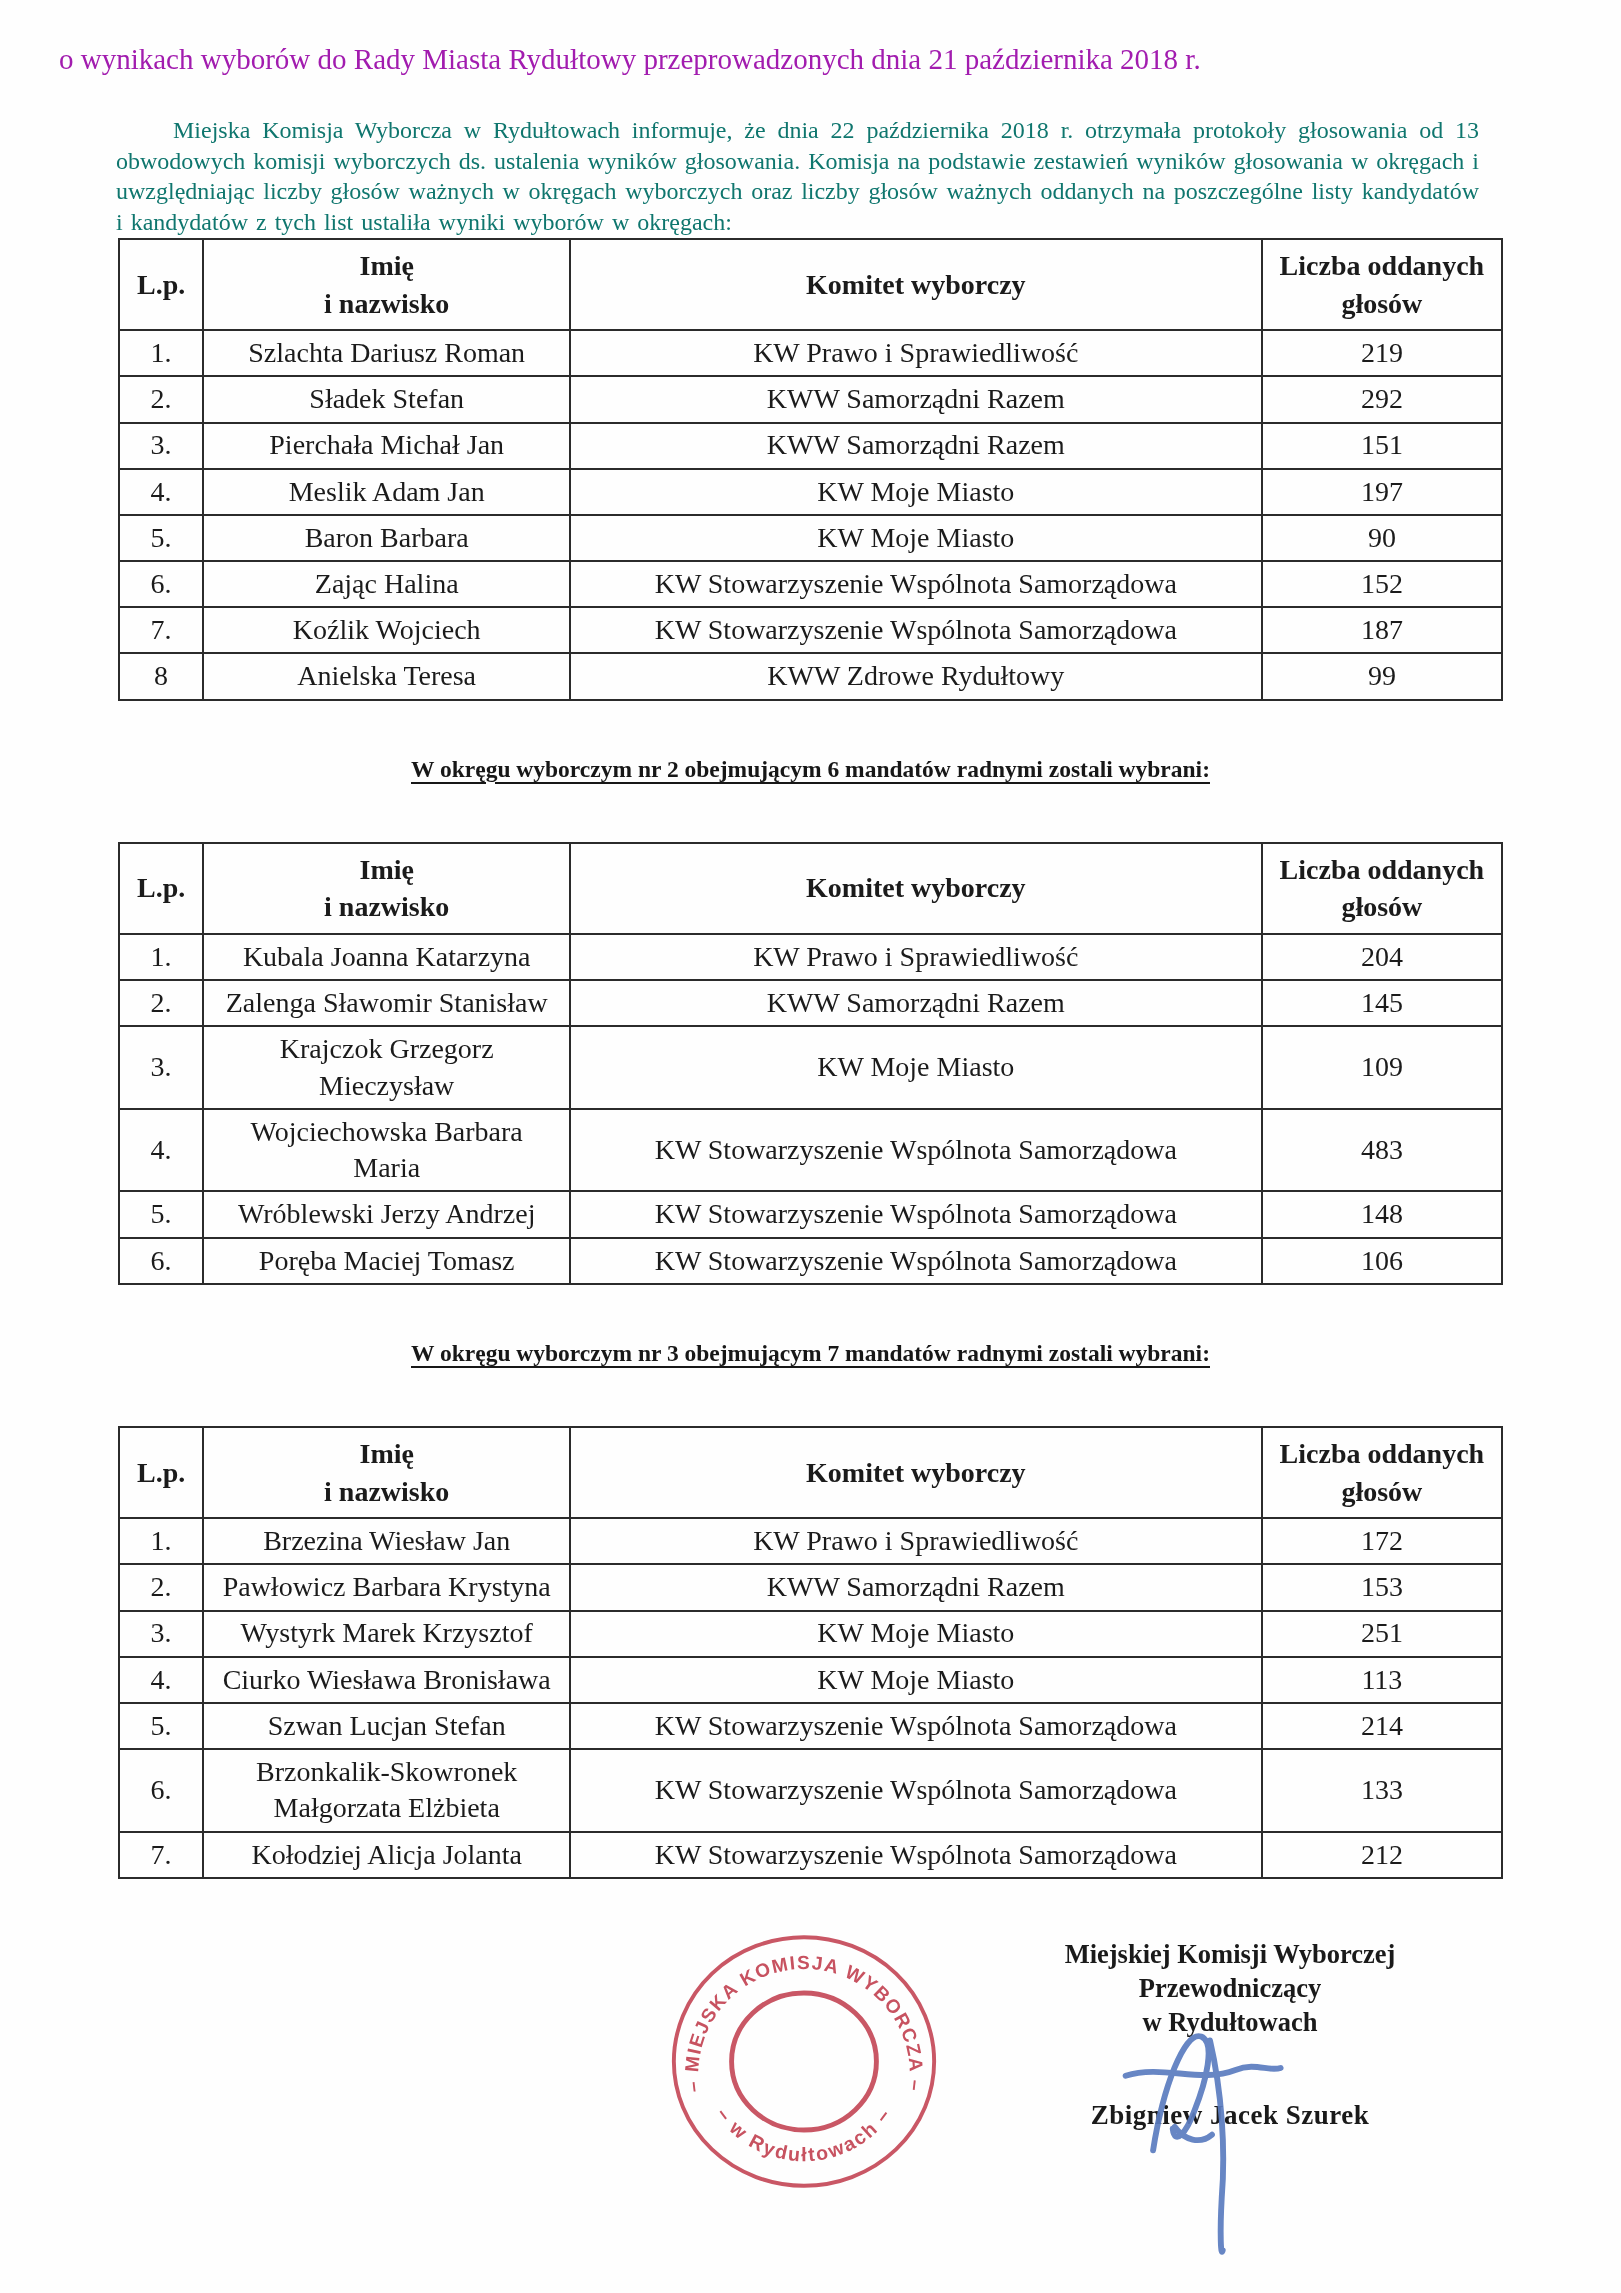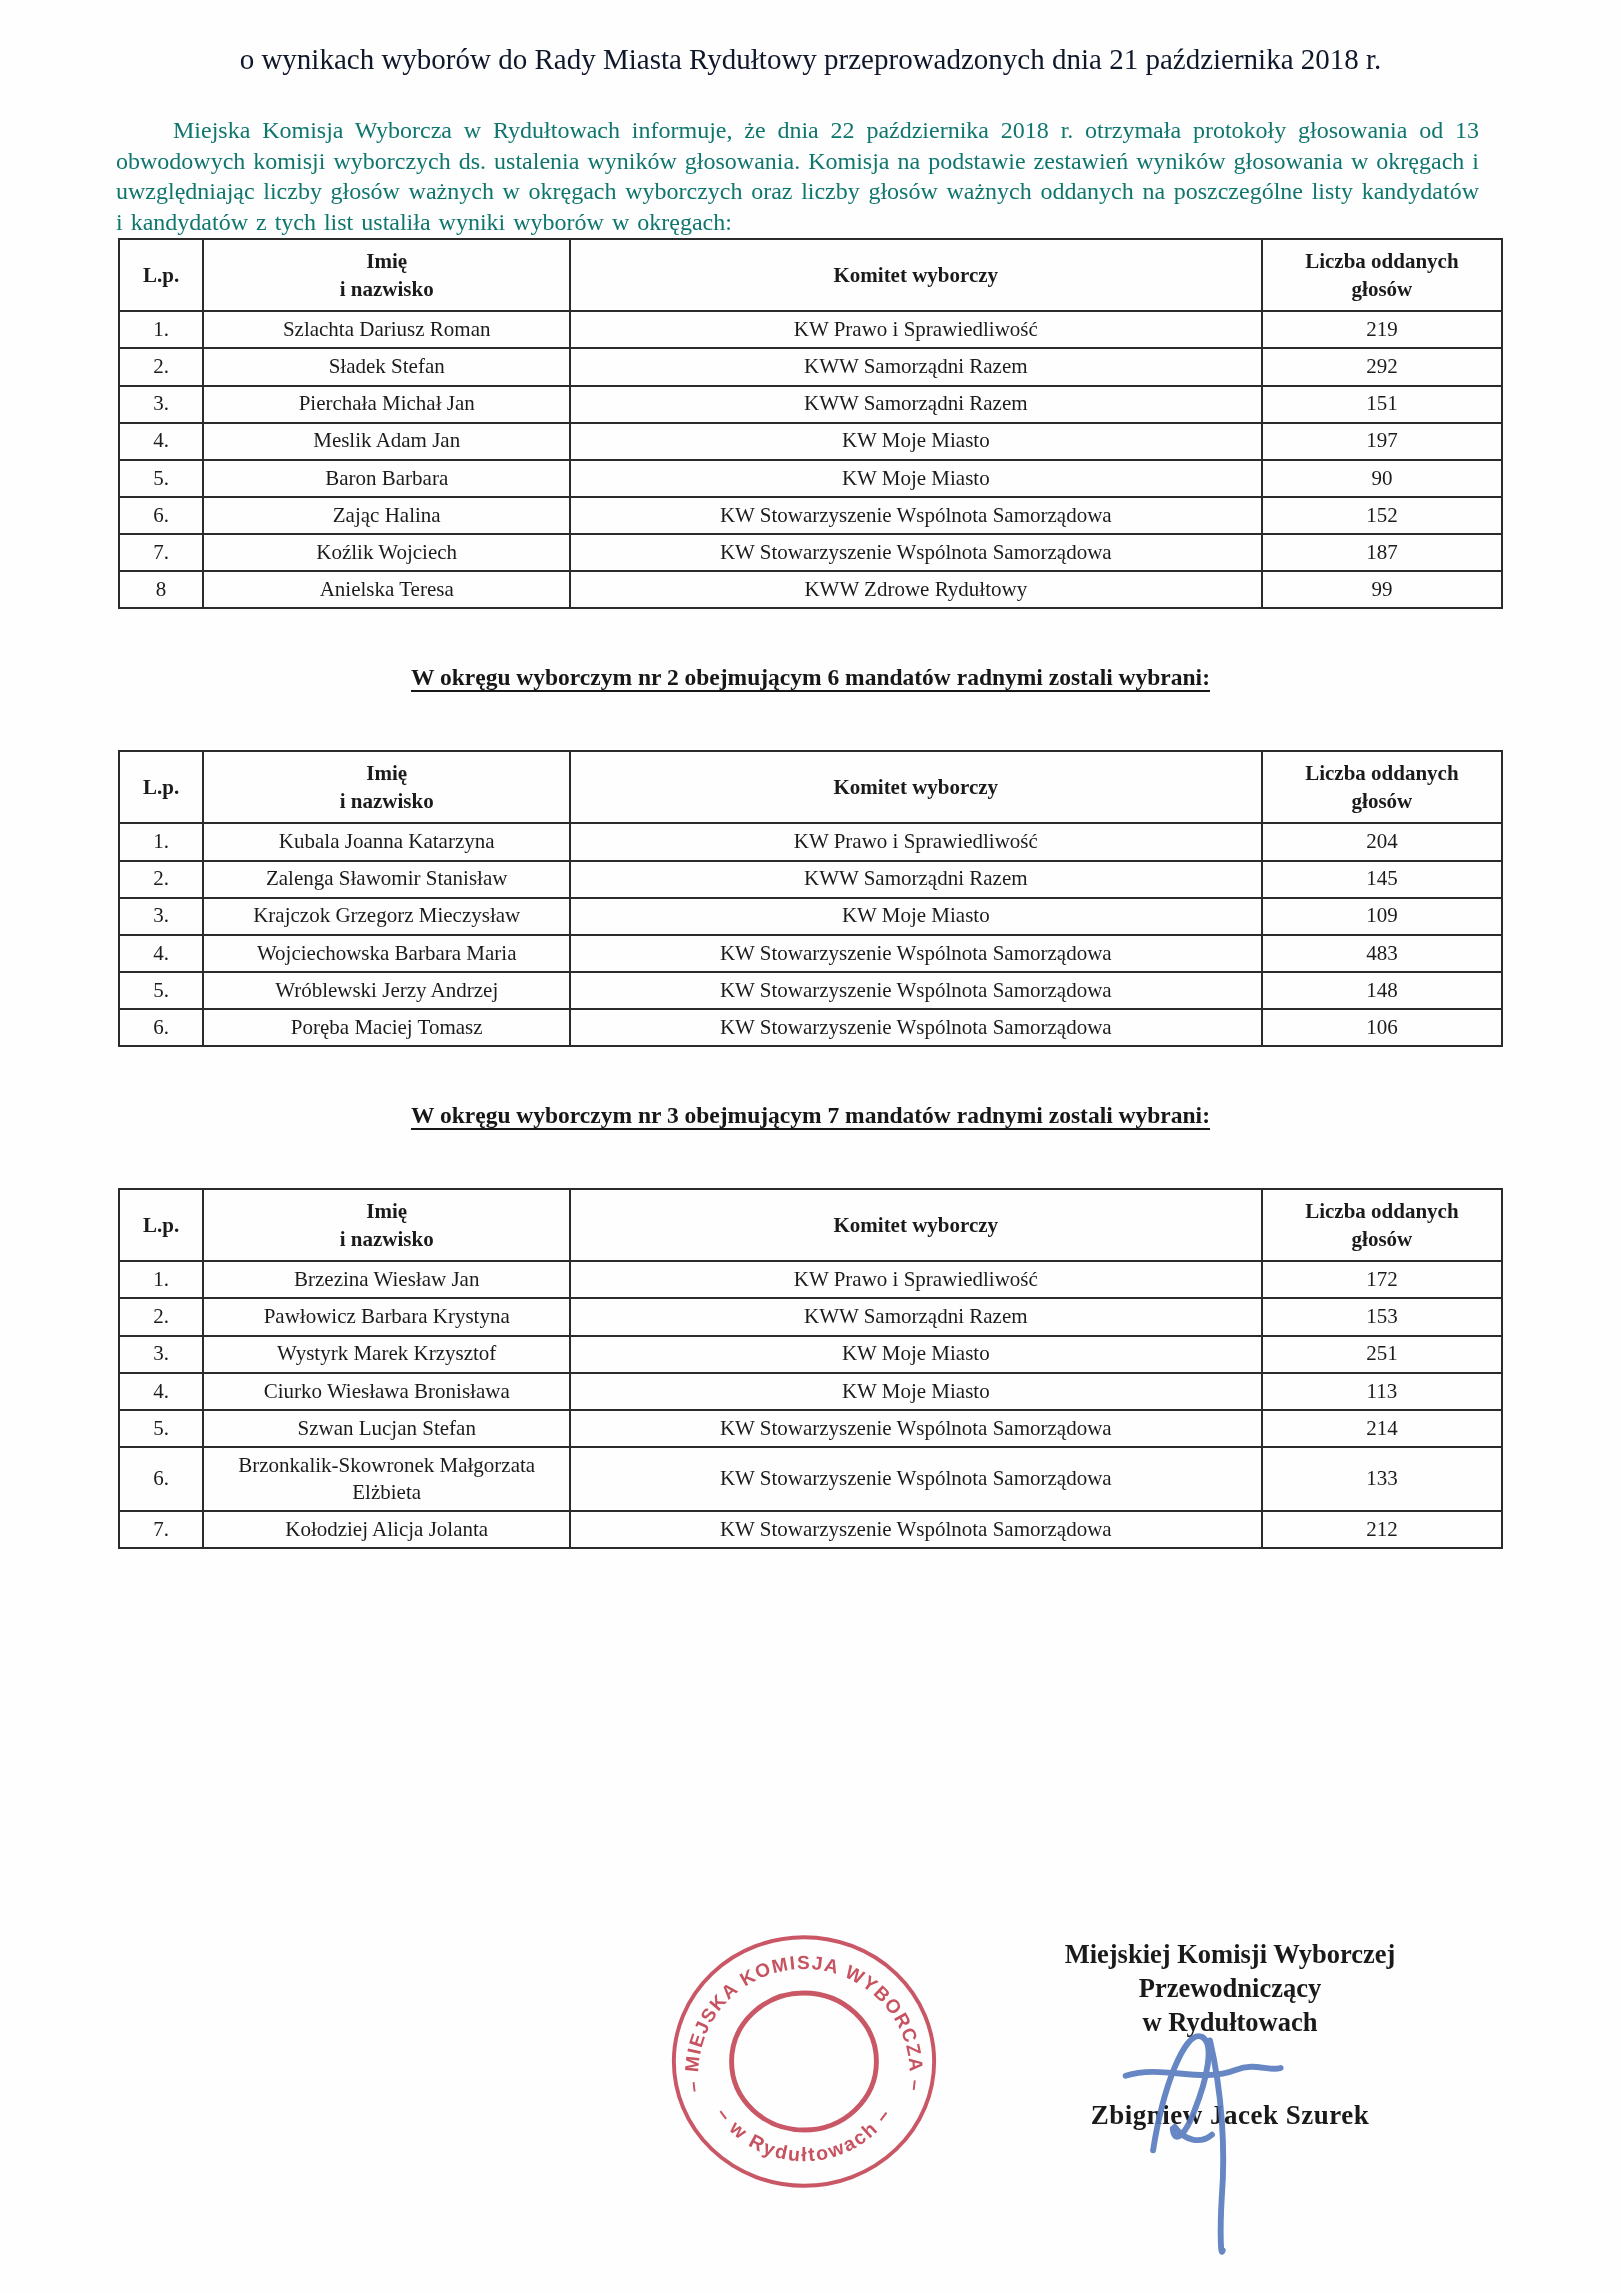--- a/index.html
+++ b/index.html
@@ -5,36 +5,36 @@
   html,body { margin:0; padding:0; background:#ffffff; }
   .page {
     position:relative; width:1621px; height:2294px; background:#fefefe;
     overflow:hidden; font-family:"Liberation Serif", serif; color:#1e1e1e;
   }
   .doc-title {
     margin:0; padding-top:139px; text-align:center;
     font-size:34px; font-weight:700; letter-spacing:0.5px; color:#222;
   }
   .doc-subtitle {
-    margin:43px 59px 0 59px; text-align:center; font-size:29px; font-weight:400; color:#0f172a;
+    margin:43px 59px 0 59px; text-align:left; font-size:29px; font-weight:400; color:#a21caf;
   }
   .intro {
     margin:39px 142px 0 116px; font-size:24px; line-height:1.28;
     text-align:justify; text-indent:57px; color:#0f766e;
     word-spacing:2px;
   }
   .section-heading {
     text-align:center; font-size:23.5px; font-weight:700; color:#171717;
     text-decoration:underline; text-underline-offset:4.9px;
   }
   .sh-first { margin:35px 0 94px; }
   .sh-next  { margin:55px 0 59px; }
   table.results {
     width:1323px; margin:0 auto; border-collapse:collapse;
-    font-size:21px; color:#1b1b1b; border:2.9px solid #2b2b2b;
+    font-size:28px; color:#1b1b1b; border:2.9px solid #2b2b2b;
     table-layout:fixed;
   }
   table.results th, table.results td {
     border:2px solid #2b2b2b; text-align:center; vertical-align:middle;
   }
   table.results th { font-weight:700; padding:6.9px 7.8px; line-height:1.35; }
   table.results td { padding:3.9px 9.8px; line-height:1.3; }
   .col-lp { width:67px; }
   .col-name { width:349px; }
   .col-committee { width:674px; }

